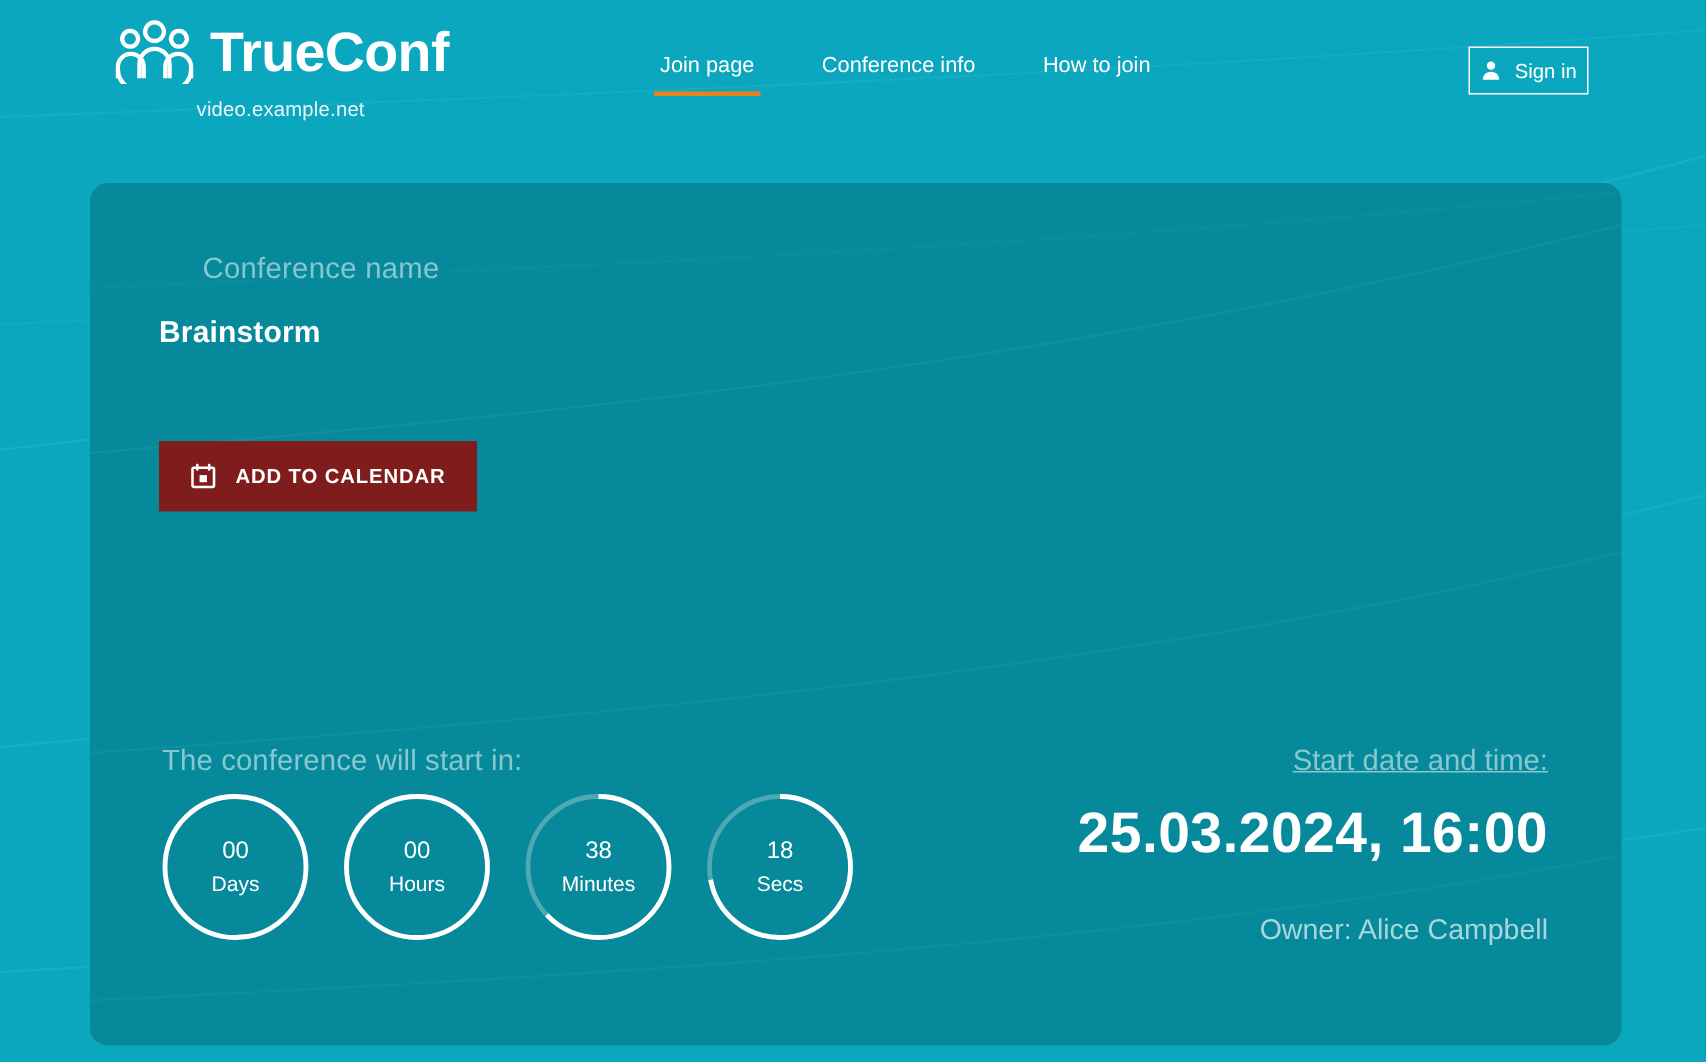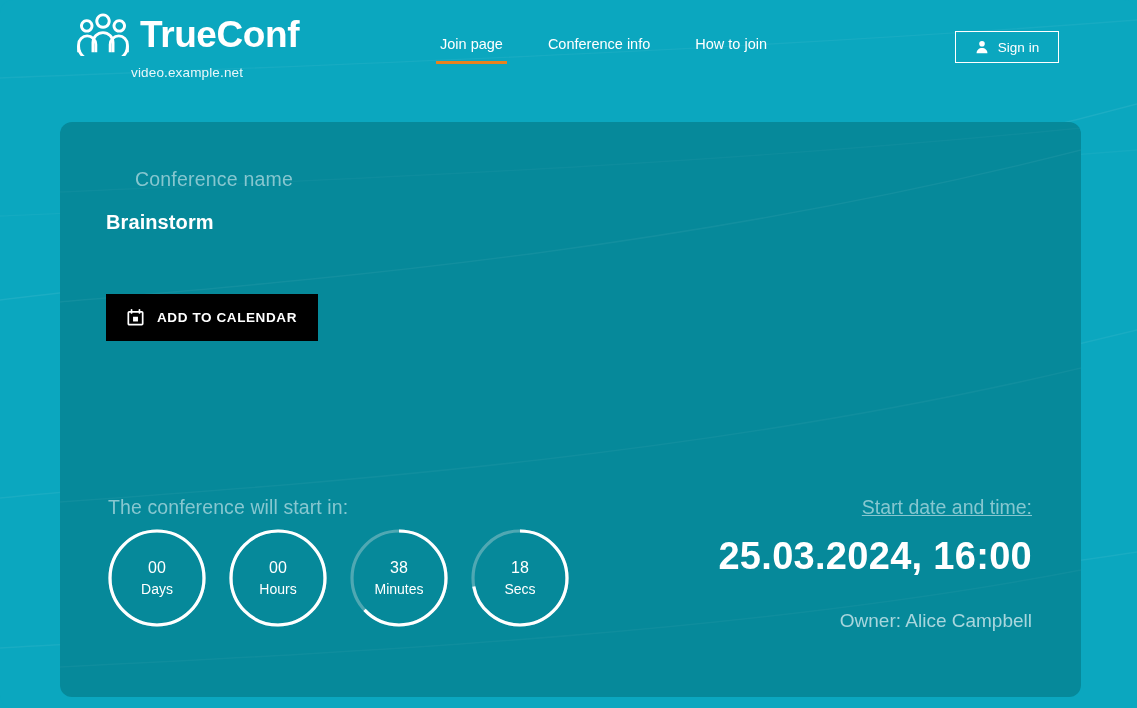--- a/index.html
+++ b/index.html
@@ -66,21 +66,21 @@
   .nav-item.active::after {
     content:"";
     position:absolute;
     left:-4px; right:-4px; bottom:0;
     height:3px;
     background:#e8821e;
   }
   .signin {
     position:absolute;
     right:78px; top:31px;
-    width:104px; height:32px;
+    width:80px; height:32px;
     border:1px solid #ffffff;
     display:flex; align-items:center;
     justify-content:center;
     gap:9px;
     cursor:pointer;
   }
   .signin .person-icon { width:14px; height:14px; display:block; }
   .signin-label { color:#ffffff; font-size:13.5px; }
 
   
@@ -105,21 +105,21 @@
   .conf-name {
     position:absolute; left:46px; top:89px;
     color:#ffffff;
     font-size:20px;
     font-weight:bold;
     letter-spacing:0.1px;
   }
   .add-cal-btn {
     position:absolute; left:46px; top:172px;
     height:47px;
-    background:#000000;
+    background:#7f1d1d;
     display:flex; align-items:center;
     padding:0 21px;
     gap:13px;
     cursor:pointer;
     border:none;
     font-family:"Liberation Sans", sans-serif;
   }
   .add-cal-btn .cal-icon { width:17px; height:17px; display:block; }
   .add-cal-label {
     color:#ffffff;

